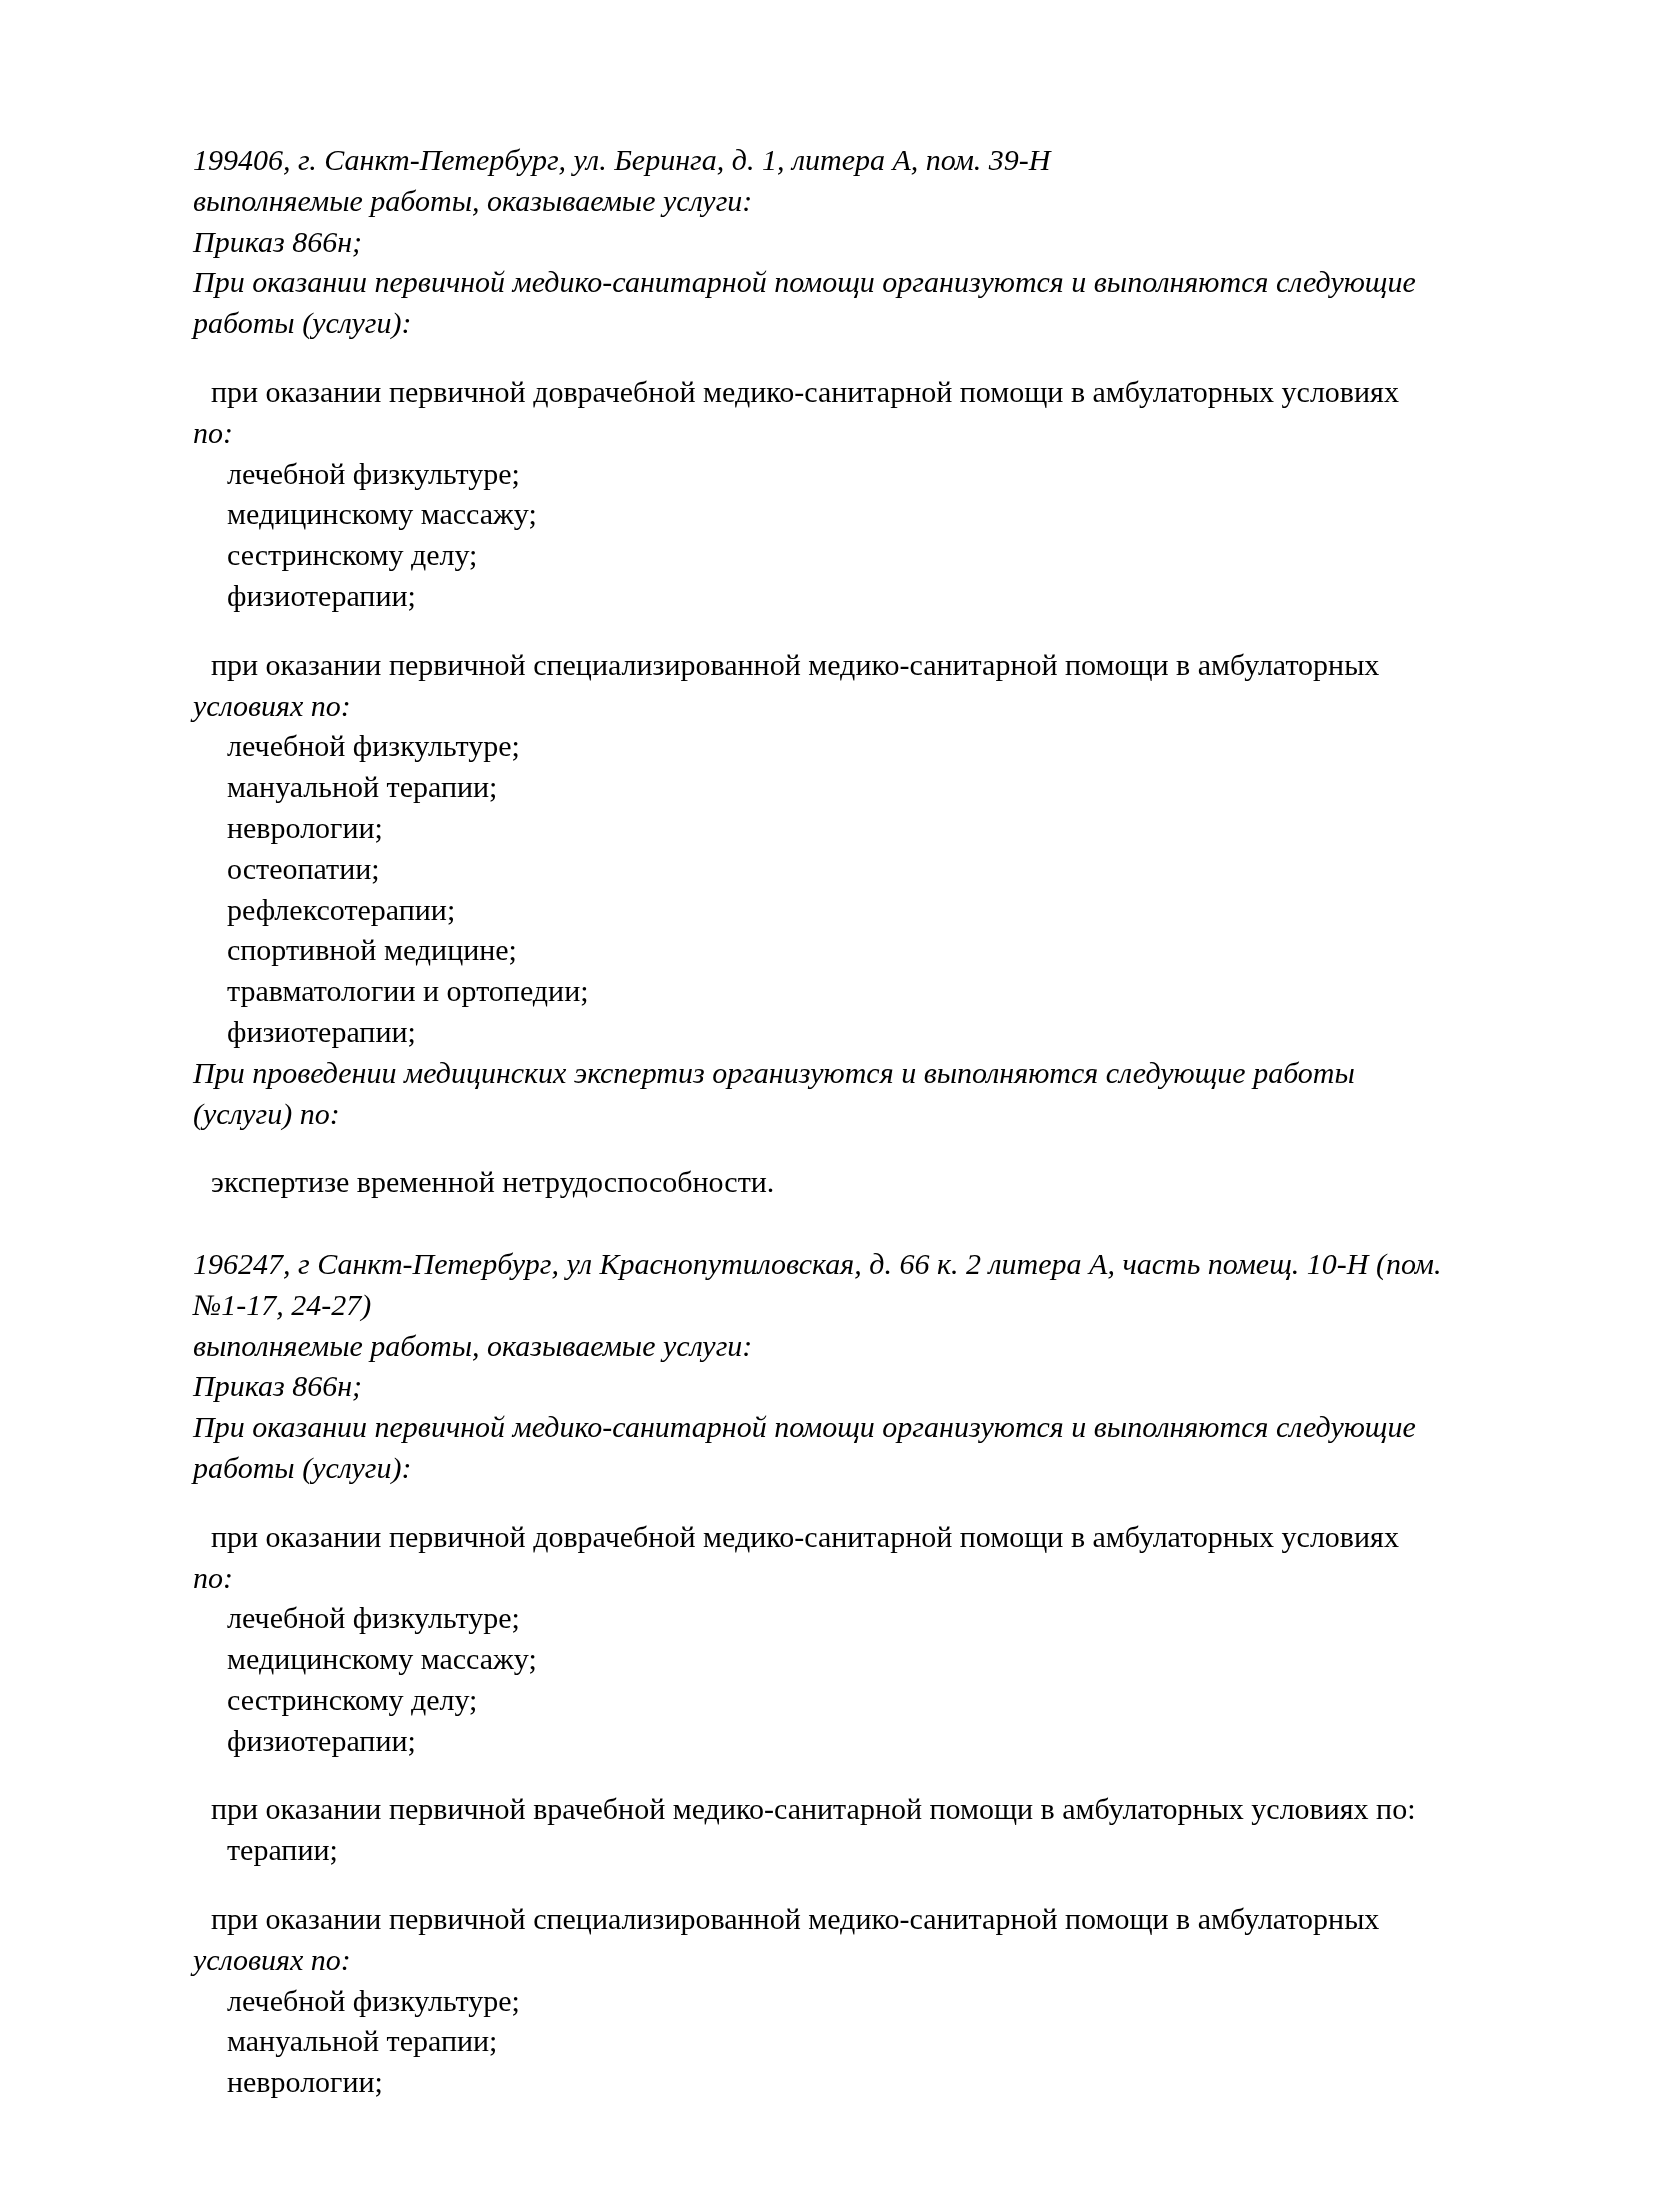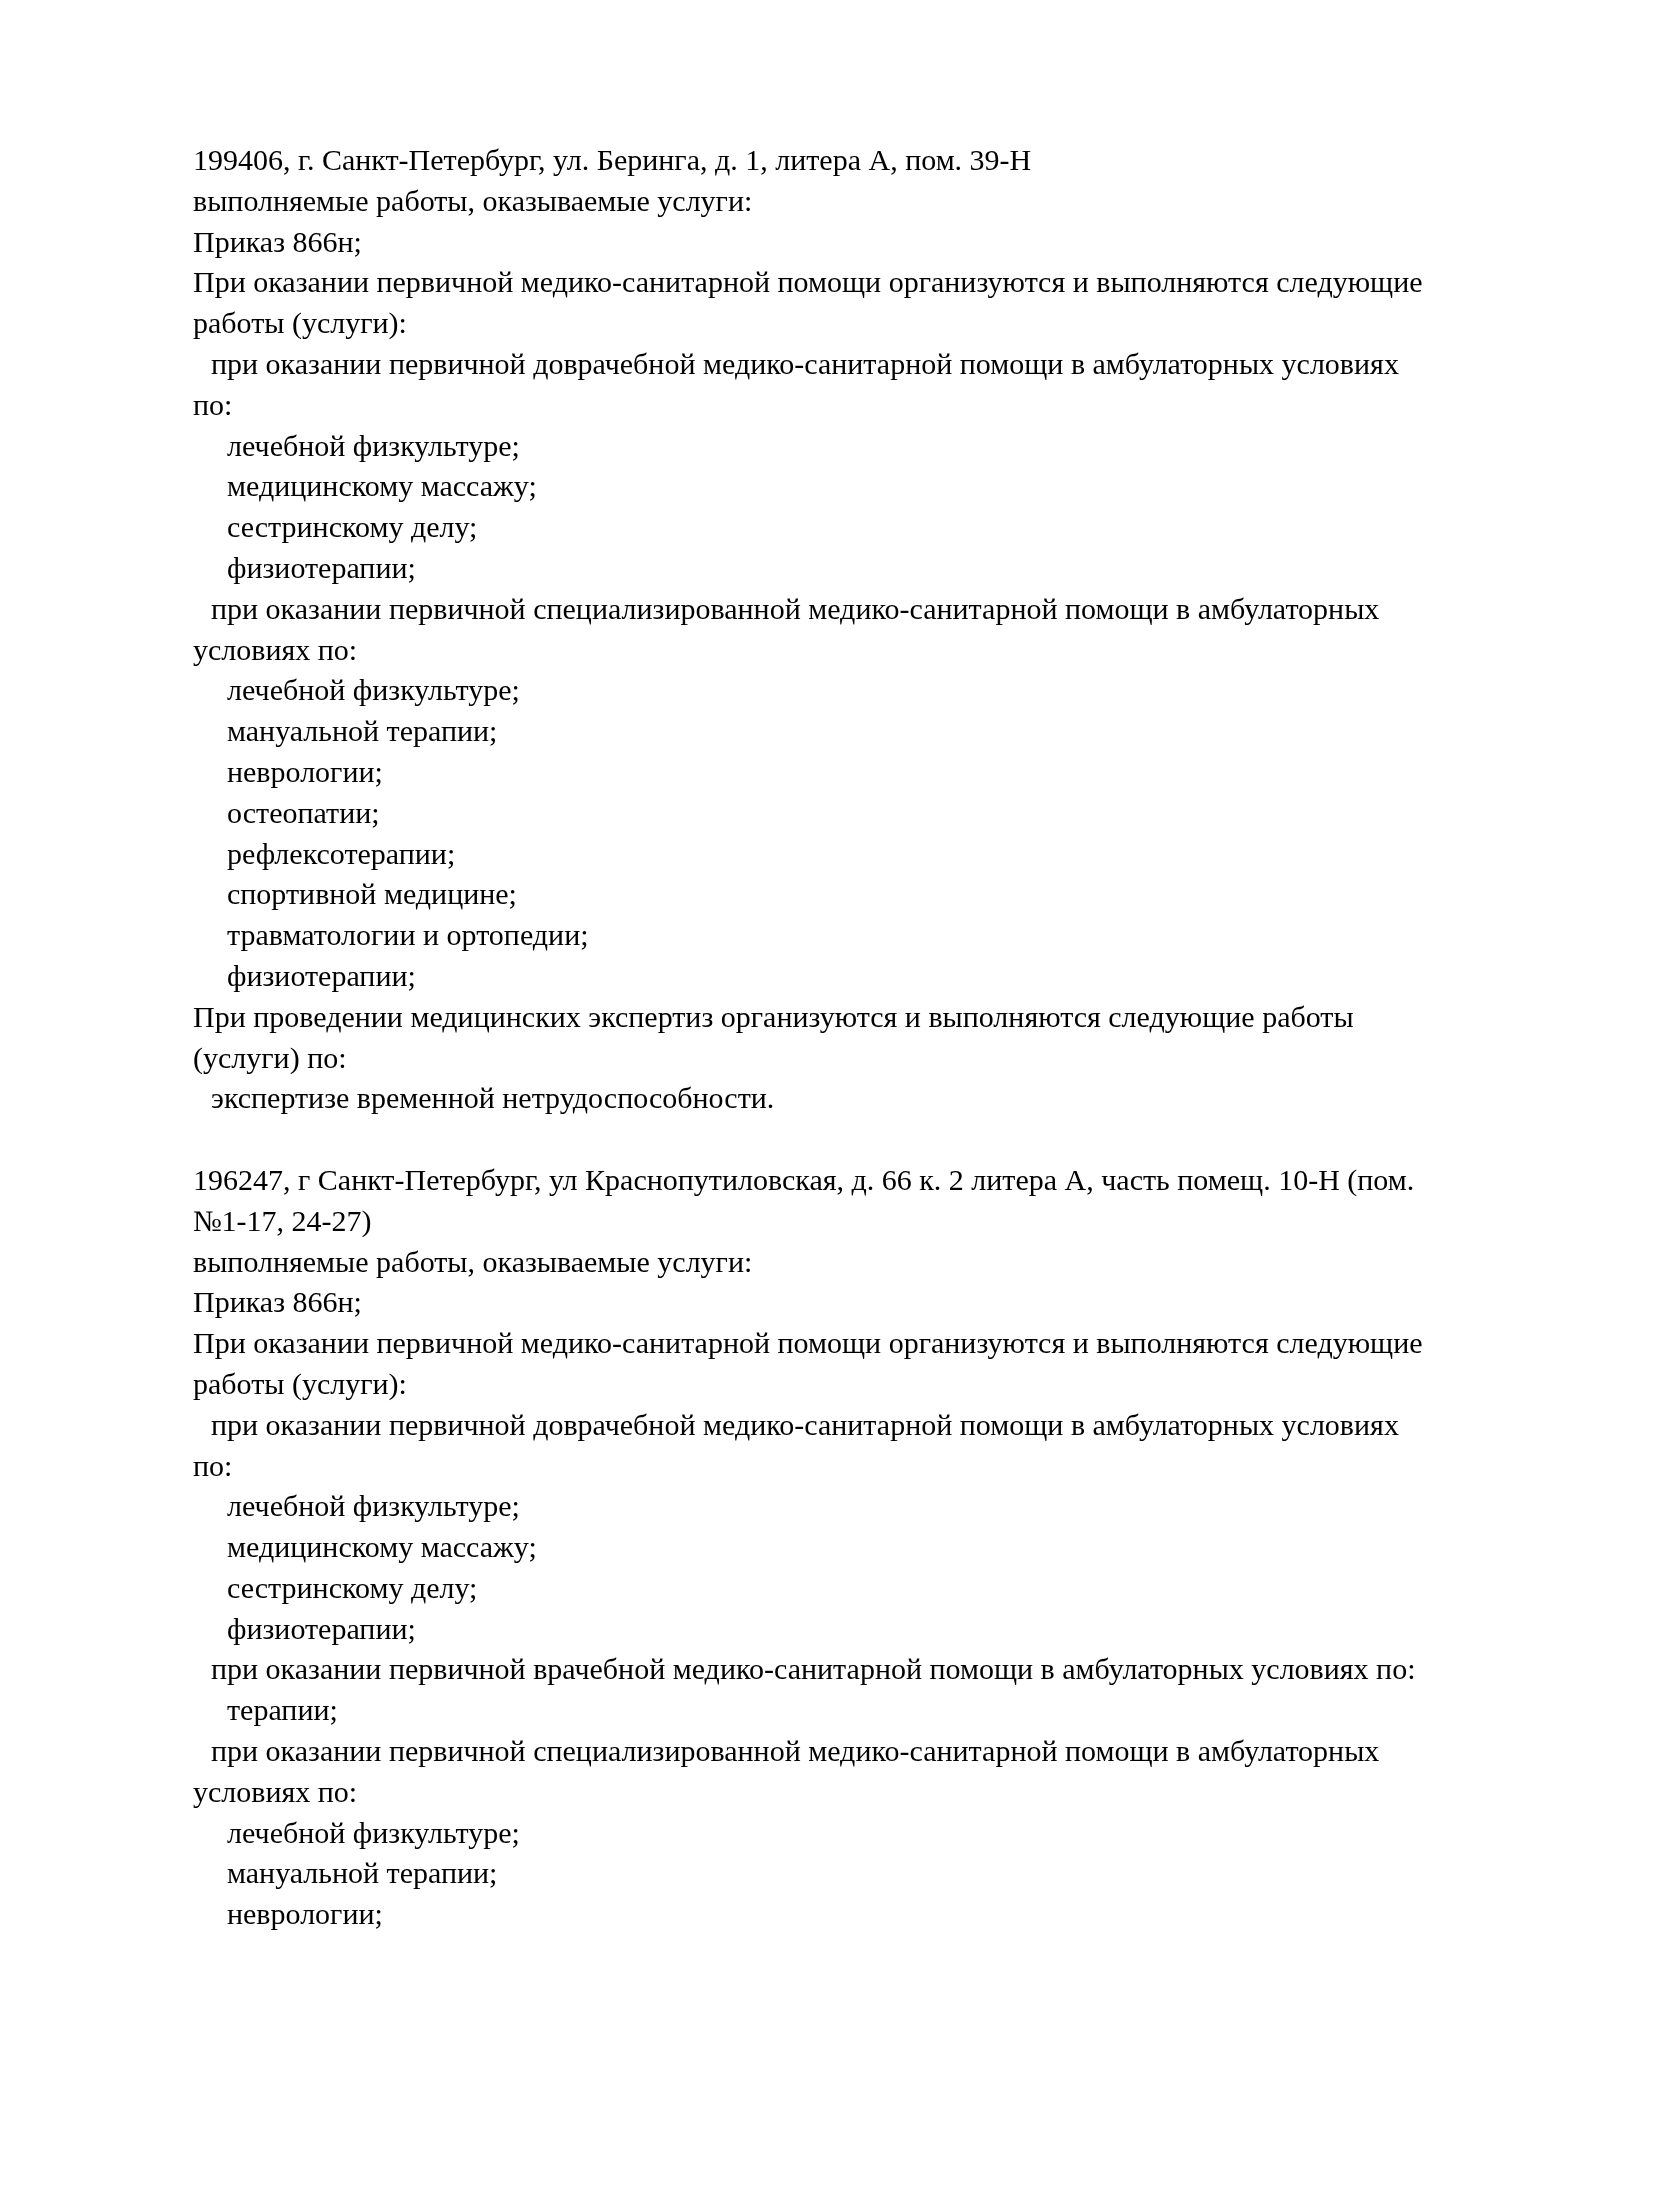--- a/index.html
+++ b/index.html
@@ -24,22 +24,22 @@
     top: 140px;
     width: 1400px;
     font-family: "Liberation Serif", "DejaVu Serif", serif;
     font-size: 30px;
     line-height: 40.8px;
     color: #000000;
     white-space: pre;
     letter-spacing: 0;
   }
   .line { min-height: 40.8px; }
-  .line.indent-0 { padding-left: 0; }
-  .line.indent-1 { padding-left: 18px; }
+  .line.indent-0 { padding-left: 0; font-style: italic; }
+  .line.indent-1 { padding-left: 18px; margin-top: 28px; }
   .line.indent-2 { padding-left: 34px; }
 </style>
 </head>
 <body style="background: rgb(255, 255, 255);">
 
 <div class="page">
   <div class="doc-text" style="color: rgb(0, 0, 0);"><div class="line indent-0">199406, г. Санкт-Петербург, ул. Беринга, д. 1, литера А, пом. 39-Н</div><div class="line indent-0">выполняемые работы, оказываемые услуги:</div><div class="line indent-0">Приказ 866н;</div><div class="line indent-0">При оказании первичной медико-санитарной помощи организуются и выполняются следующие</div><div class="line indent-0">работы (услуги):</div><div class="line indent-1">при оказании первичной доврачебной медико-санитарной помощи в амбулаторных условиях</div><div class="line indent-0">по:</div><div class="line indent-2">лечебной физкультуре;</div><div class="line indent-2">медицинскому массажу;</div><div class="line indent-2">сестринскому делу;</div><div class="line indent-2">физиотерапии;</div><div class="line indent-1">при оказании первичной специализированной медико-санитарной помощи в амбулаторных</div><div class="line indent-0">условиях по:</div><div class="line indent-2">лечебной физкультуре;</div><div class="line indent-2">мануальной терапии;</div><div class="line indent-2">неврологии;</div><div class="line indent-2">остеопатии;</div><div class="line indent-2">рефлексотерапии;</div><div class="line indent-2">спортивной медицине;</div><div class="line indent-2">травматологии и ортопедии;</div><div class="line indent-2">физиотерапии;</div><div class="line indent-0">При проведении медицинских экспертиз организуются и выполняются следующие работы</div><div class="line indent-0">(услуги) по:</div><div class="line indent-1">экспертизе временной нетрудоспособности.</div><div class="line indent-0">&nbsp;</div><div class="line indent-0">196247, г Санкт-Петербург, ул Краснопутиловская, д. 66 к. 2 литера А, часть помещ. 10-Н (пом.</div><div class="line indent-0">№1-17, 24-27)</div><div class="line indent-0">выполняемые работы, оказываемые услуги:</div><div class="line indent-0">Приказ 866н;</div><div class="line indent-0">При оказании первичной медико-санитарной помощи организуются и выполняются следующие</div><div class="line indent-0">работы (услуги):</div><div class="line indent-1">при оказании первичной доврачебной медико-санитарной помощи в амбулаторных условиях</div><div class="line indent-0">по:</div><div class="line indent-2">лечебной физкультуре;</div><div class="line indent-2">медицинскому массажу;</div><div class="line indent-2">сестринскому делу;</div><div class="line indent-2">физиотерапии;</div><div class="line indent-1">при оказании первичной врачебной медико-санитарной помощи в амбулаторных условиях по:</div><div class="line indent-2">терапии;</div><div class="line indent-1">при оказании первичной специализированной медико-санитарной помощи в амбулаторных</div><div class="line indent-0">условиях по:</div><div class="line indent-2">лечебной физкультуре;</div><div class="line indent-2">мануальной терапии;</div><div class="line indent-2">неврологии;</div></div>
 </div>
 
 </body></html>

